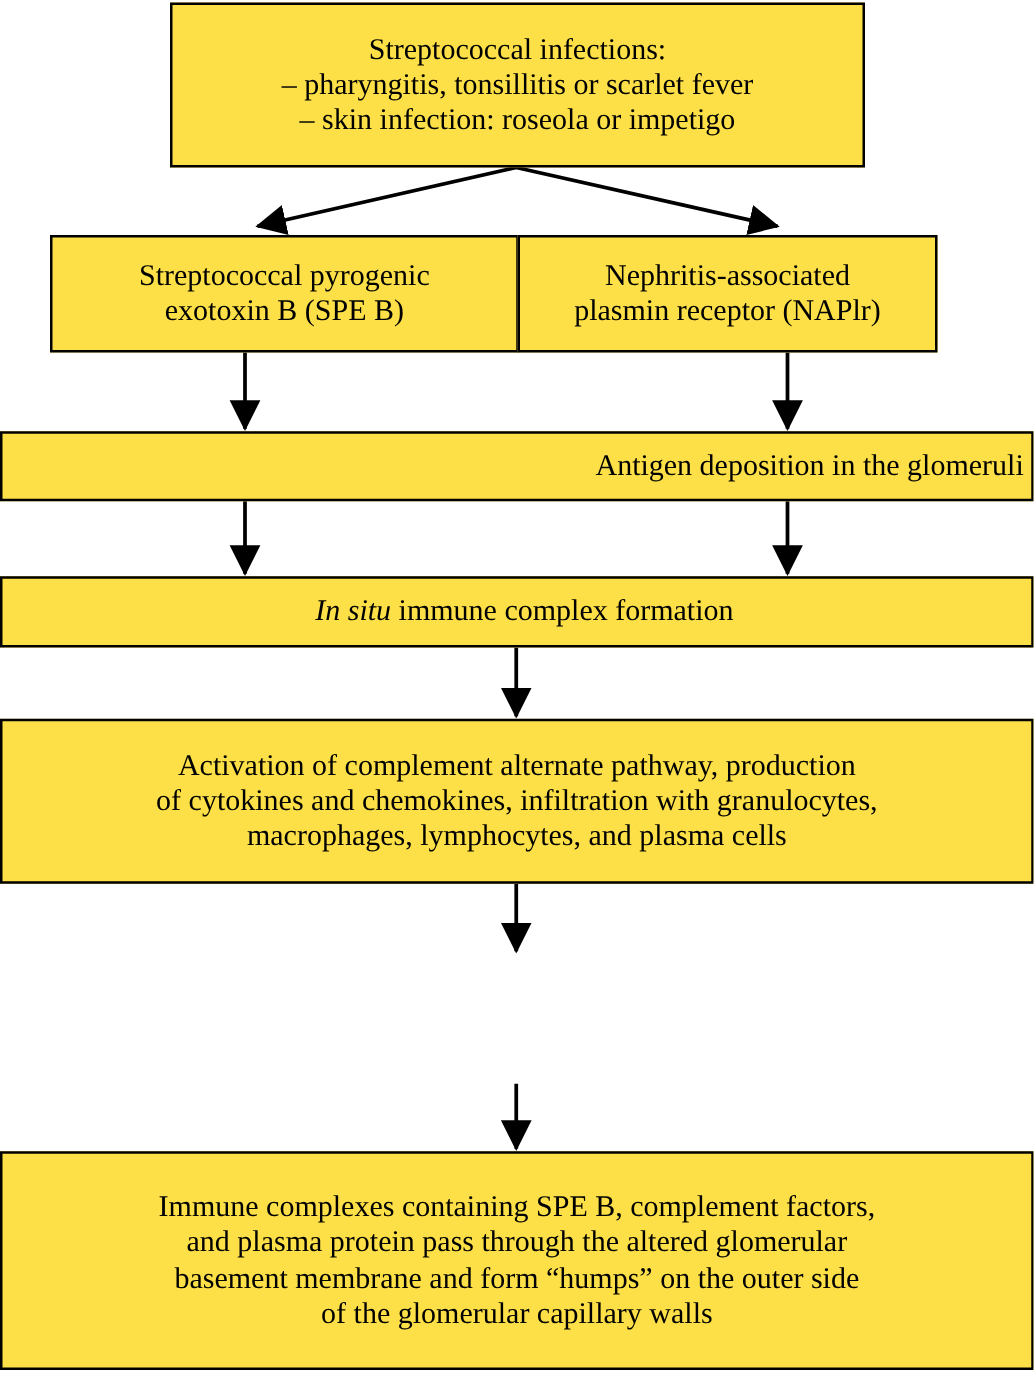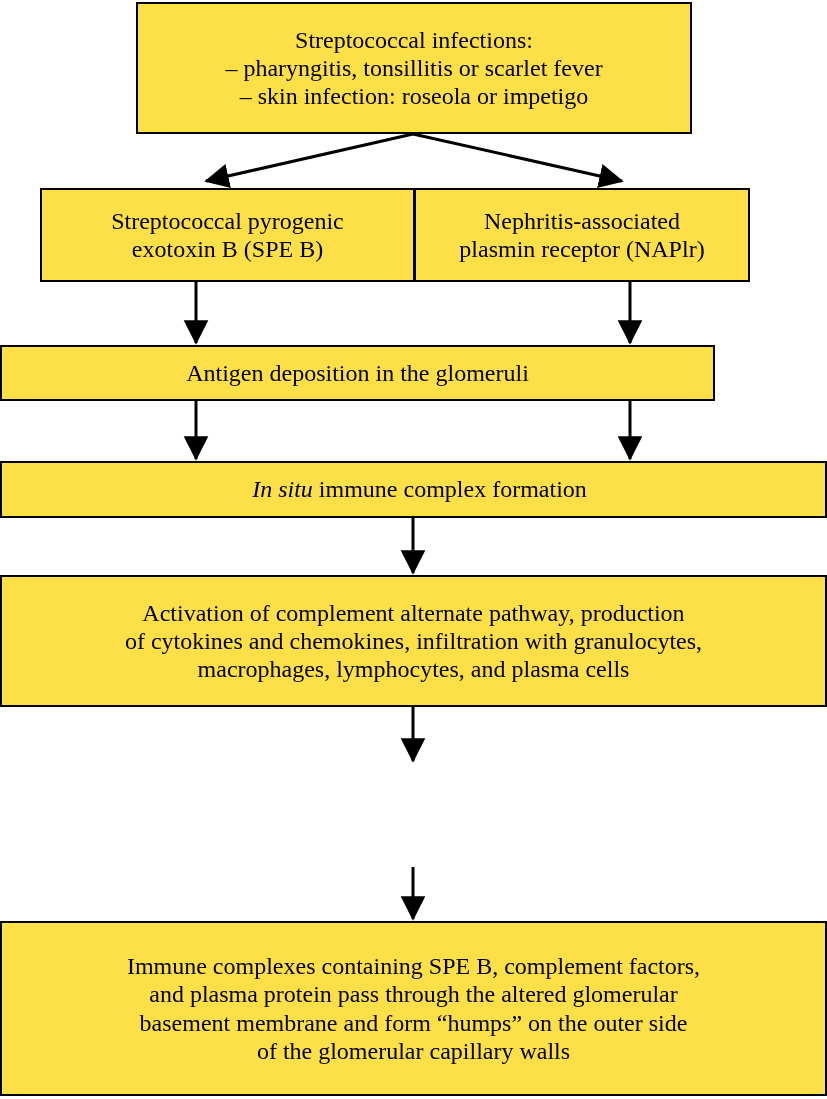--- a/index.html
+++ b/index.html
@@ -36,21 +36,21 @@
     width: 100%;
     padding: 0 6px;
     white-space: pre-line;
   }
   .node .txt i { font-style: italic; }
 
   
   #node-infection   { left: 136px; top: 2px;   width: 556px; height: 132px; }
   #node-speb        { left: 0px;   top: 188px; width: 375px; height: 94px; margin-left: 40px;  }
   #node-naplr       { left: 414px; top: 188px; width: 336px; height: 94px;  }
-  #node-deposition  { left: 0px;   top: 345px; width: 715px; height: 56px;  }
+  #node-deposition  { left: 0px;   top: 345px; width: 827px; height: 56px; text-align: right;  }
   #node-insitu      { left: 0px;   top: 461px; width: 827px; height: 57px; padding-left: 12px;  }
   #node-activation  { left: 0px;   top: 575px; width: 827px; height: 132px; }
   #node-naplr-act   { left: 0px;   top: 763px; width: 827px; height: 104px; }
   #node-humps       { left: 0px;   top: 921px; width: 827px; height: 175px; }
 
   #connectors {
     position: absolute;
     left: 0; top: 0;
     width: 827px;
     height: 1099px;

